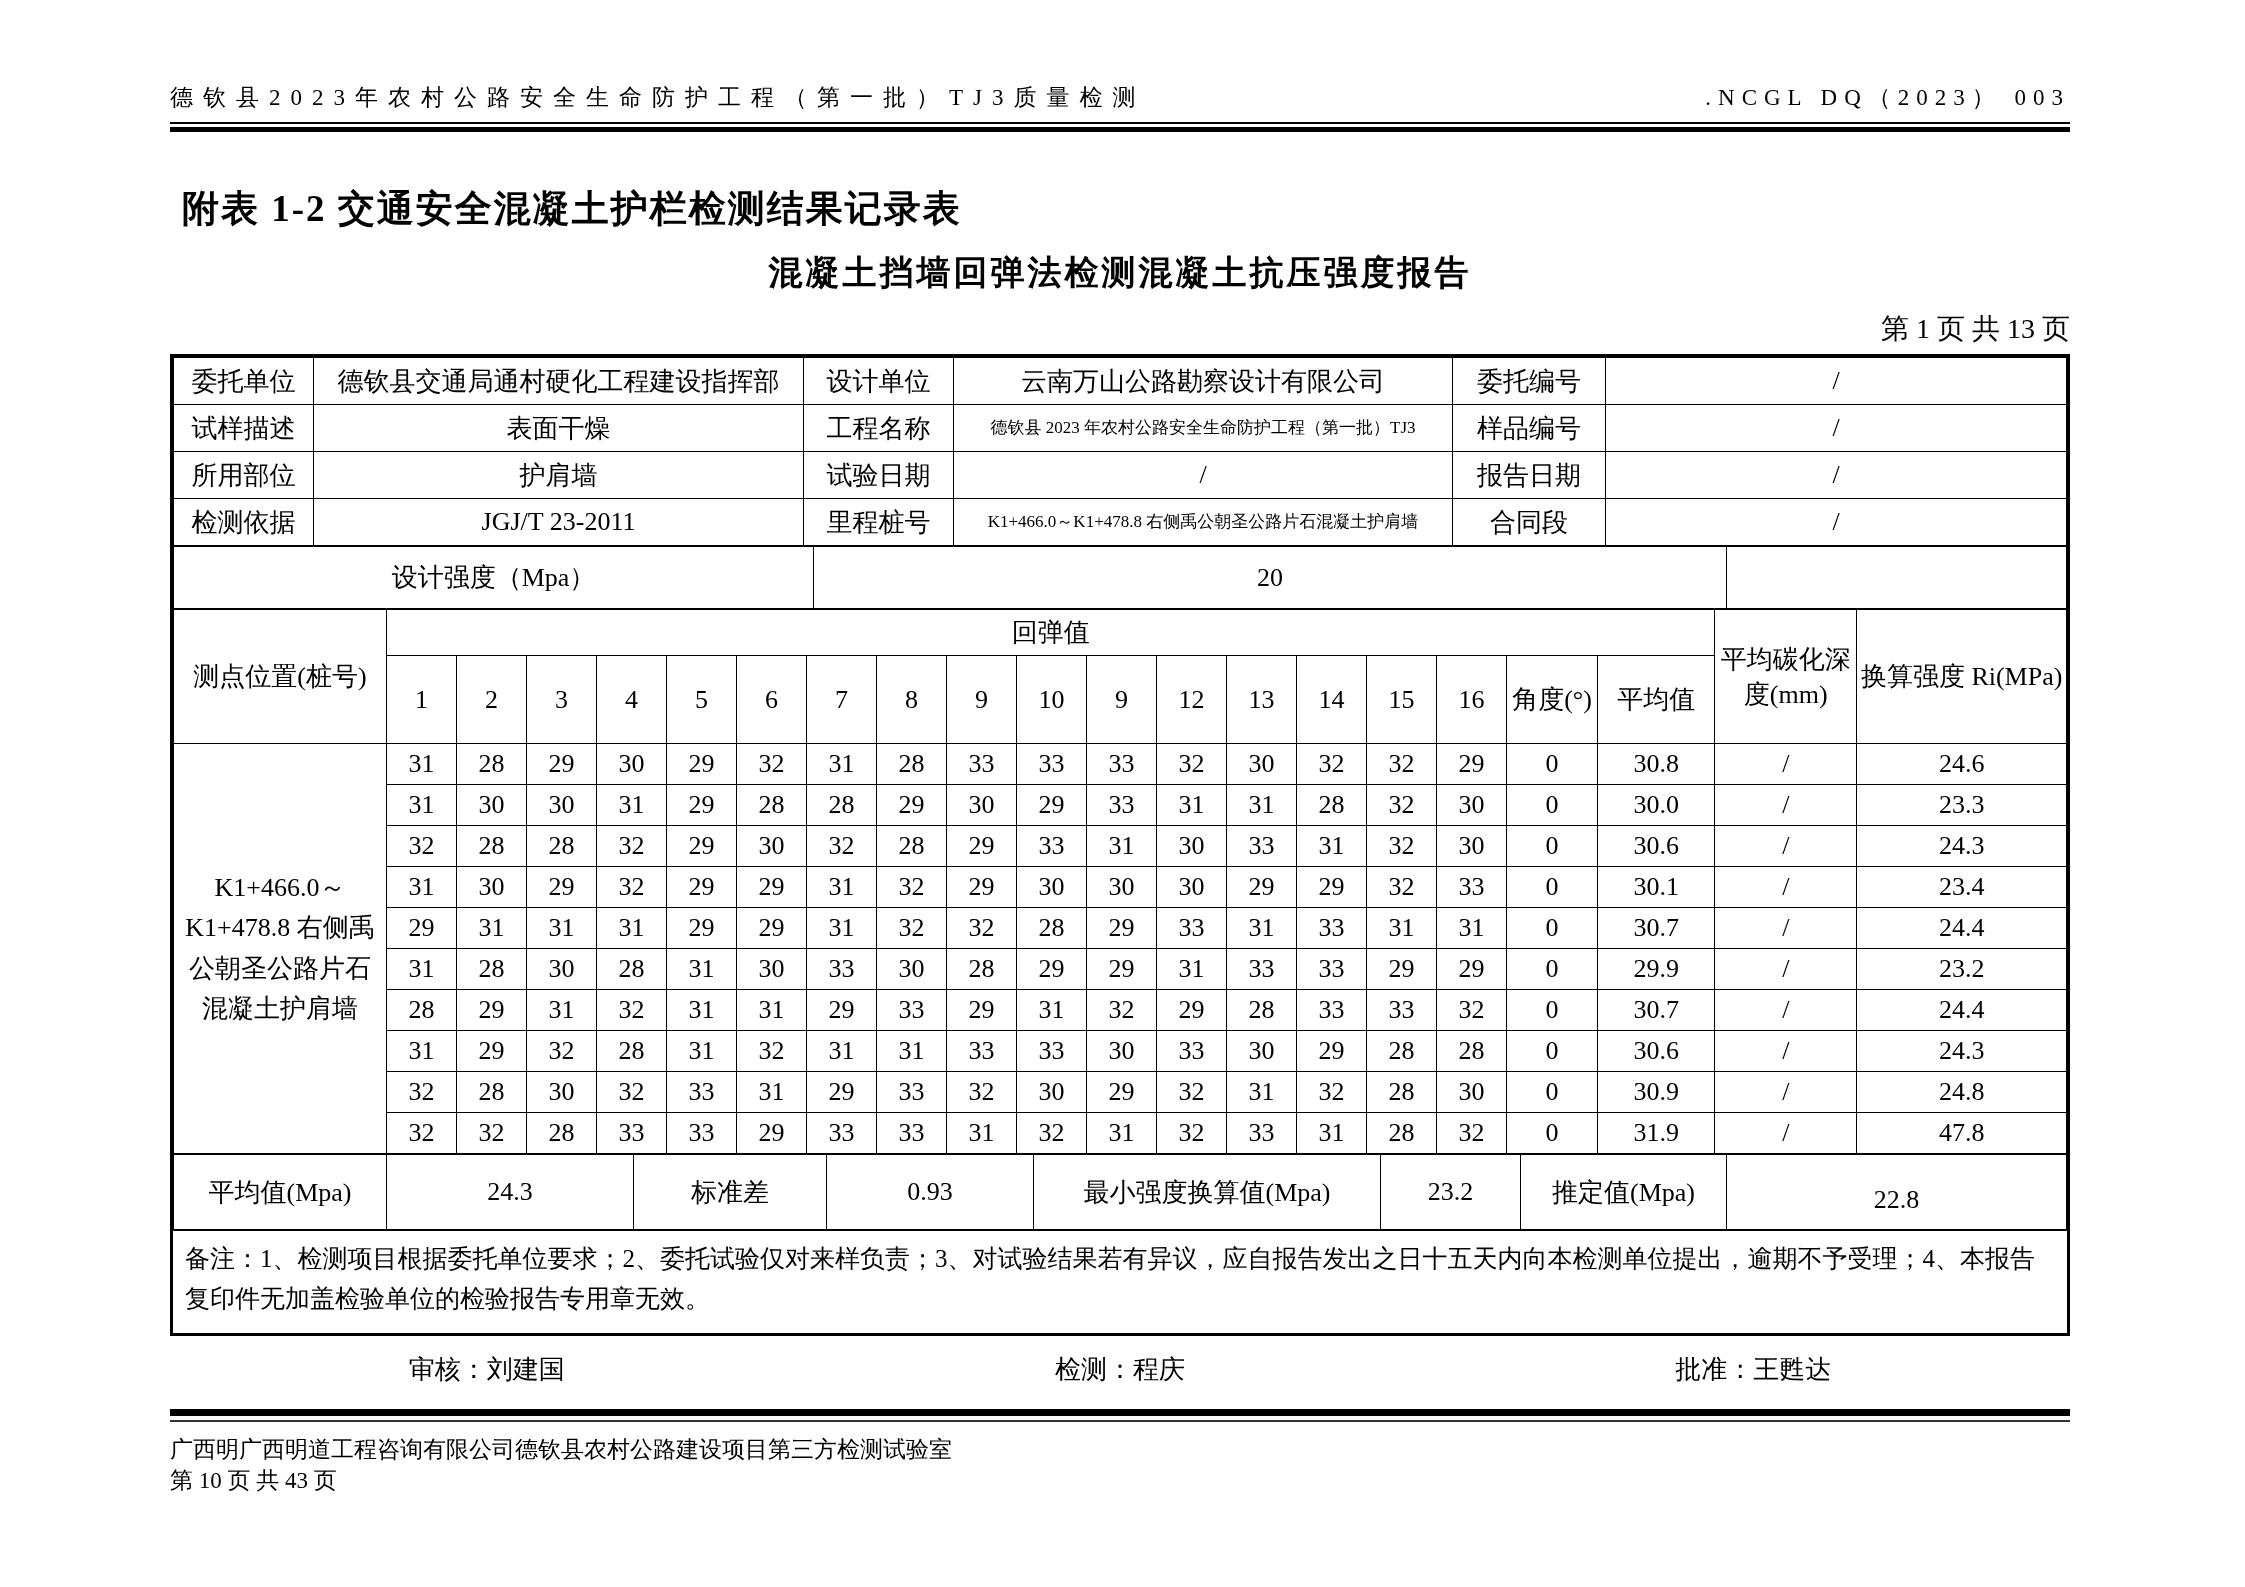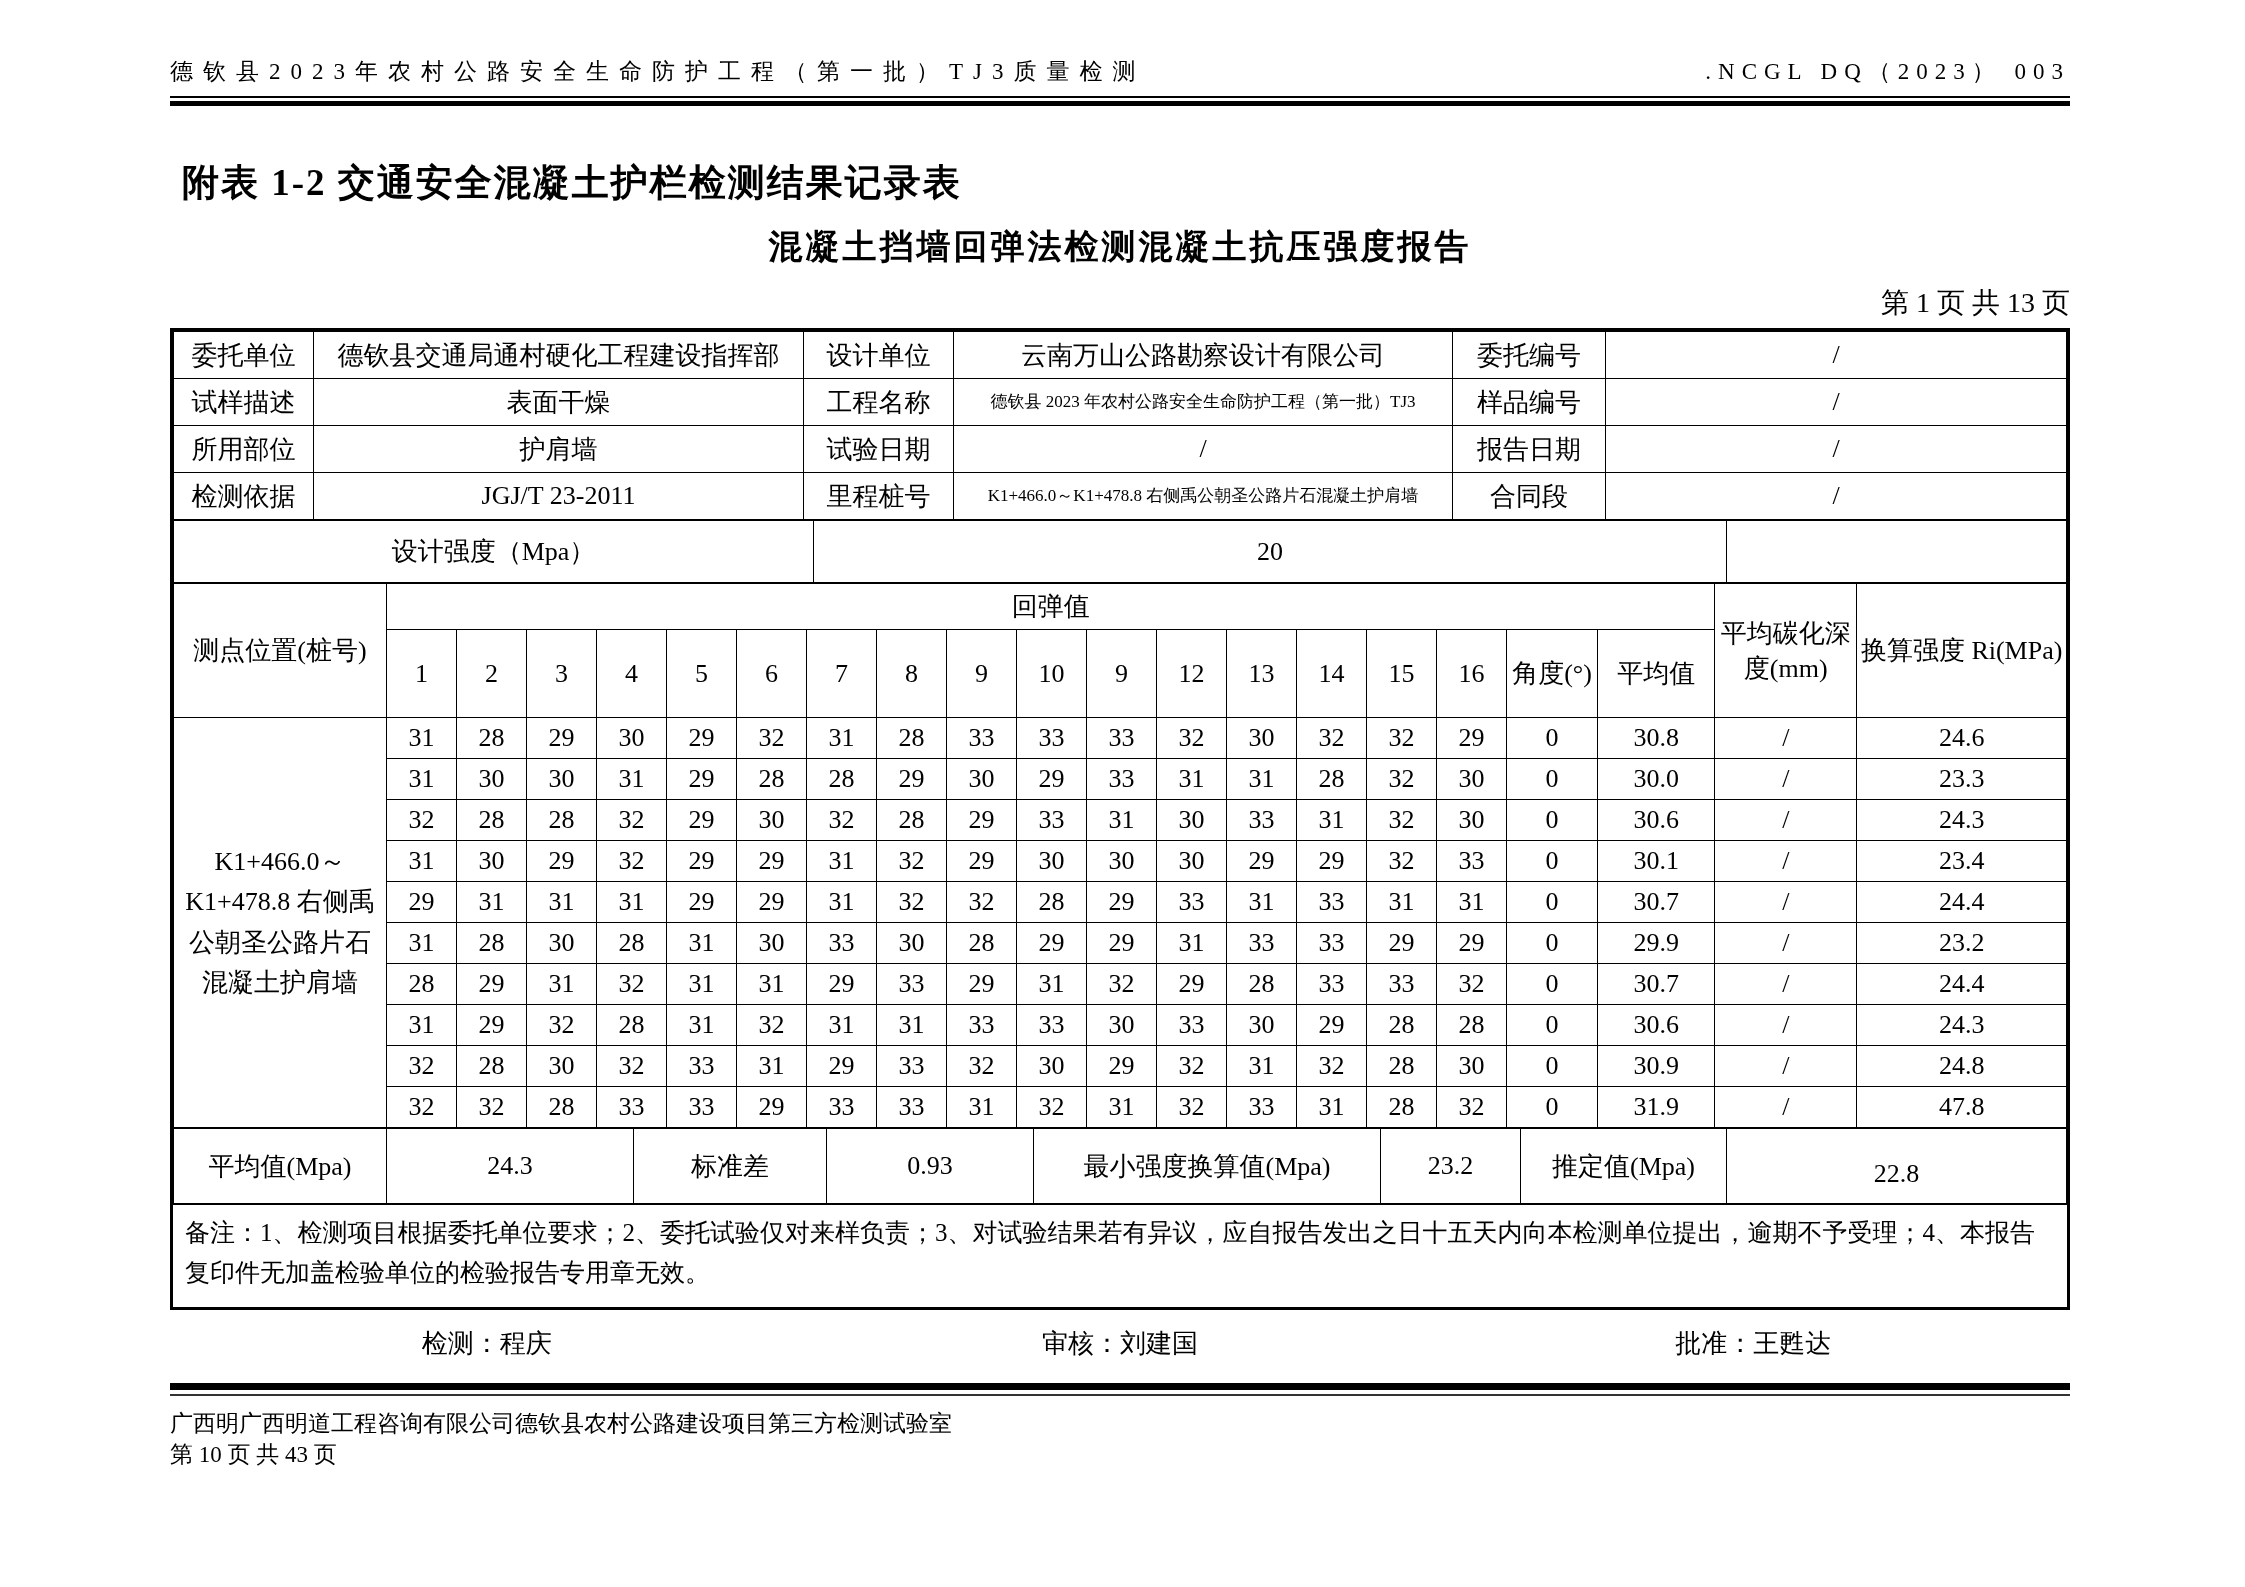--- a/index.html
+++ b/index.html
@@ -5,21 +5,21 @@
   html,body{margin:0;padding:0;}
   body{
     width:2245px;height:1587px;background:#ffffff;color:#000;
     font-family:"Liberation Serif","DejaVu Serif",serif;
     -webkit-font-smoothing:antialiased;
   }
   .doc{width:1900px;margin-left:170px;position:relative;}
 
   
   .page-header{
-    padding-top:56px;display:flex;justify-content:space-between;align-items:flex-end;
+    padding-top:82px;display:flex;justify-content:space-between;align-items:flex-end;
     font-size:23px;
   }
   .page-header .left{letter-spacing:10px;}
   .page-header .right{letter-spacing:7px;}
   .rule-top{margin-top:9px;}
   .rule-top .thin{height:2px;background:#000;}
   .rule-top .gap{height:3px;}
   .rule-top .thick{height:5px;background:#000;}
 
   
@@ -443,22 +443,22 @@
         <td>推定值(Mpa)</td>
         <td class="val-low">22.8</td>
       </tr>
     </tbody>
       </table>
 
     <div class="remarks">备注：1、检测项目根据委托单位要求；2、委托试验仅对来样负责；3、对试验结果若有异议，应自报告发出之日十五天内向本检测单位提出，逾期不予受理；4、本报告复印件无加盖检验单位的检验报告专用章无效。</div>
   </div>
 
   <div class="signatures">
+    <span>审核：刘建国</span>
     <span>检测：程庆</span>
-    <span>审核：刘建国</span>
     <span>批准：王甦达</span>
   </div>
 
   <div class="rule-bottom">
     <div class="thick"></div>
     <div class="gap"></div>
     <div class="thin"></div>
   </div>
   <div class="page-footer">
     <span>广西明广西明道工程咨询有限公司德钦县农村公路建设项目第三方检测试验室</span>

